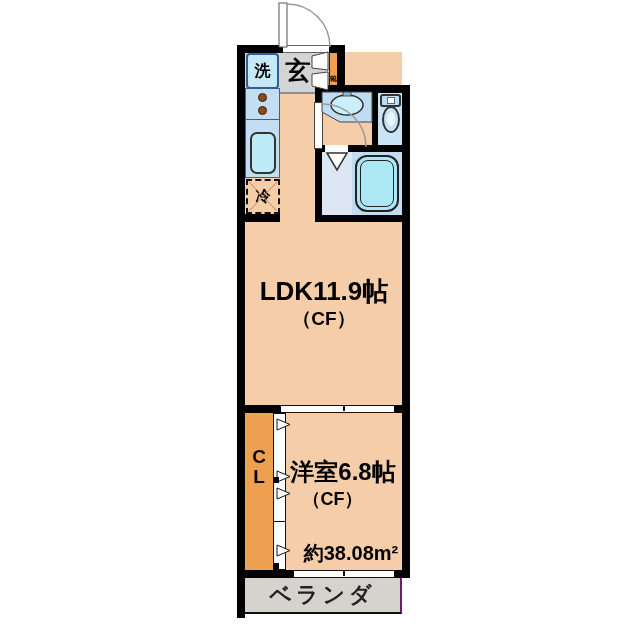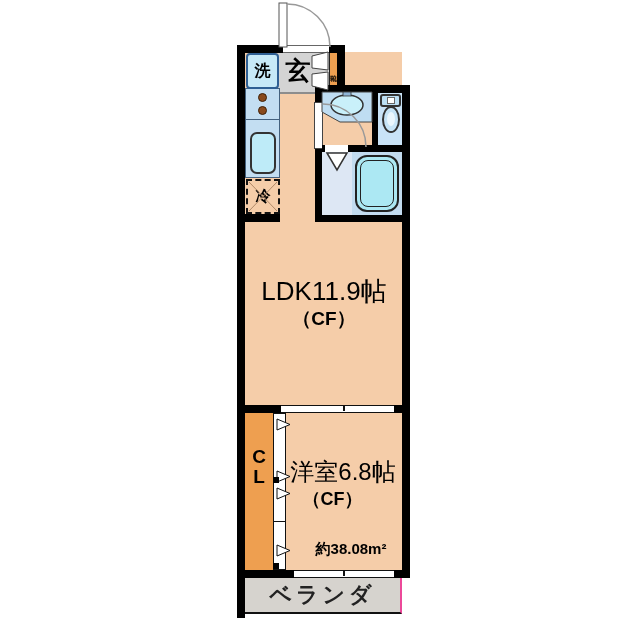--- a/index.html
+++ b/index.html
@@ -57,21 +57,21 @@
     <div style="position:absolute;left:5px;top:1px;width:8px;height:7px;background:#fff;border:1px solid #666;box-sizing:border-box;"></div>
   </div>
   <div class="abs" style="left:382px;top:106px;width:18px;height:27px;background:#C6E4F7;border:2px solid #333;border-radius:50%;box-sizing:border-box;">
     <div style="position:absolute;left:3px;top:4px;width:8px;height:14px;background:#EAF6FD;border-radius:50%;"></div>
   </div>
 
   <div class="abs orange" style="left:245px;top:413px;width:28px;height:157px;"></div>
   <div class="abs" style="left:273px;top:413px;width:13px;height:157px;background:#fff;border:1px solid #111;box-sizing:border-box;"></div>
   <div class="abs" style="left:273px;top:521px;width:13px;height:1px;background:#111;"></div>
 
-  <div class="abs flexc balc" style="left:245px;top:578px;width:157px;height:36px;border-right:2px solid #ec4899;border-bottom:2px solid #111;box-sizing:border-box;font-size:22px;font-weight:600;letter-spacing:4px;color:#222;">
+  <div class="abs flexc balc" style="left:245px;top:578px;width:157px;height:36px;border-right:2px solid #701a75;border-bottom:2px solid #111;box-sizing:border-box;font-size:22px;font-weight:600;letter-spacing:4px;color:#222;">
     <span>ベランダ</span>
   </div>
 
   <div class="wall" style="left:237px;top:45px;width:8px;height:573px;"></div>
   <div class="wall" style="left:237px;top:45px;width:46px;height:8px;"></div>
   <div class="wall" style="left:329px;top:45px;width:16px;height:8px;"></div>
   <div class="abs" style="left:283px;top:45px;width:46px;height:8px;background:#fff;border-top:1px solid #666;border-bottom:1px solid #666;box-sizing:border-box;"></div>
   <div class="wall" style="left:337px;top:45px;width:8px;height:47px;"></div>
   <div class="wall" style="left:315px;top:85px;width:95px;height:8px;"></div>
   <div class="wall" style="left:402px;top:85px;width:8px;height:493px;"></div>
@@ -115,26 +115,26 @@
     <polygon points="277,545 277,556 290,550.5" fill="#fff" stroke="#111" stroke-width="1"></polygon>
     <rect x="273" y="477" width="6" height="6" fill="#000"></rect>
     <rect x="273" y="563" width="6" height="6" fill="#000"></rect>
 
     <rect x="343" y="405" width="2" height="6" fill="#111"></rect>
     <rect x="343" y="570" width="2" height="6" fill="#111"></rect>
   </svg>
 
   <div class="txt" style="left:282px;top:54px;width:32px;font-size:25px;font-weight:700;">玄</div>
 
-  <div class="txt" style="left:245px;top:274px;width:158px;font-size:26px;font-weight:400;">LDK11.9帖</div>
+  <div class="txt" style="left:245px;top:274px;width:158px;font-size:26px;font-weight:700;">LDK11.9帖</div>
   <div class="txt" style="left:245px;top:306px;width:158px;font-size:19px;font-weight:600;">（CF）</div>
 
-  <div class="txt" style="left:280px;top:456px;width:126px;font-size:24px;font-weight:400;">洋室6.8帖</div>
+  <div class="txt" style="left:280px;top:456px;width:126px;font-size:24px;font-weight:700;">洋室6.8帖</div>
   <div class="txt" style="left:270px;top:487px;width:125px;font-size:18px;font-weight:600;">（CF）</div>
 
-  <div class="txt" style="left:296px;top:540px;width:110px;font-size:15px;font-weight:600;">約38.08m²</div>
+  <div class="txt" style="left:296px;top:540px;width:110px;font-size:20px;font-weight:600;">約38.08m²</div>
 
   <div class="txt" style="left:245px;top:447px;width:28px;font-size:19px;font-weight:700;line-height:20px;">
     <span style="display:block;">C</span>
     <span style="display:block;">L</span>
   </div>
 
 </div>
 
 </body></html>

